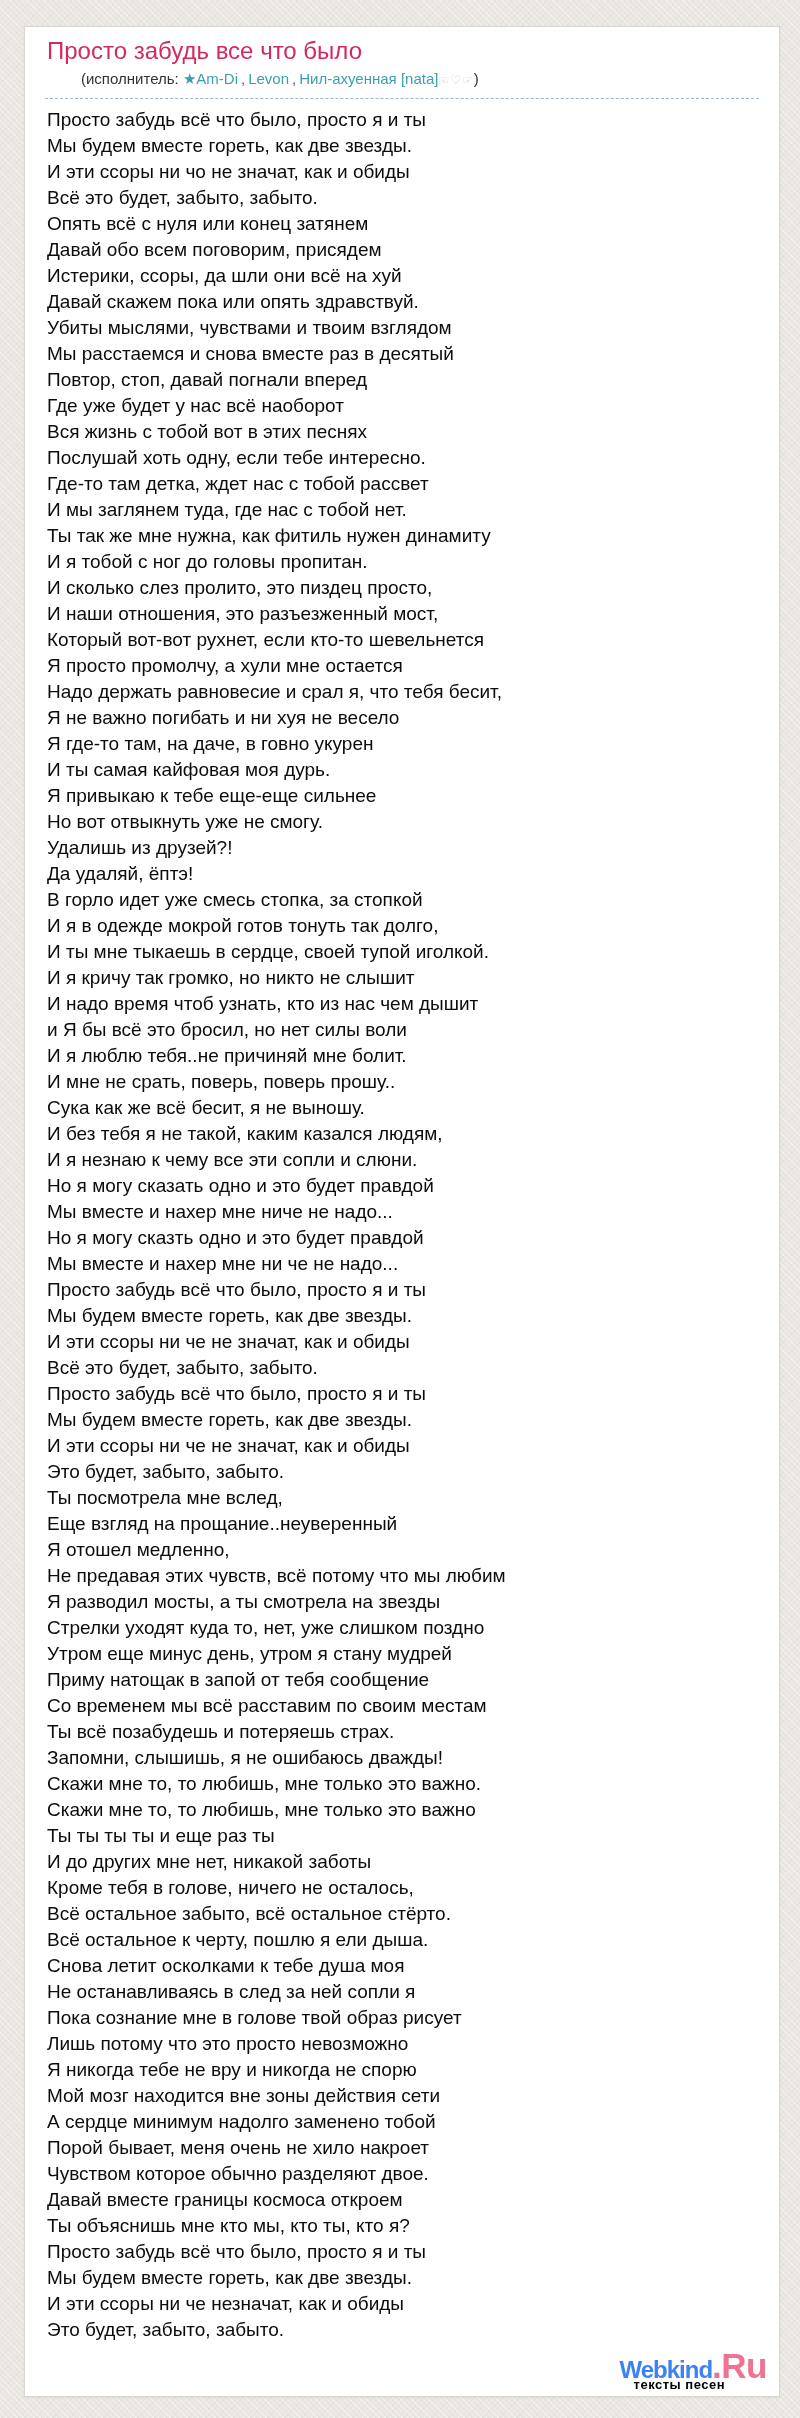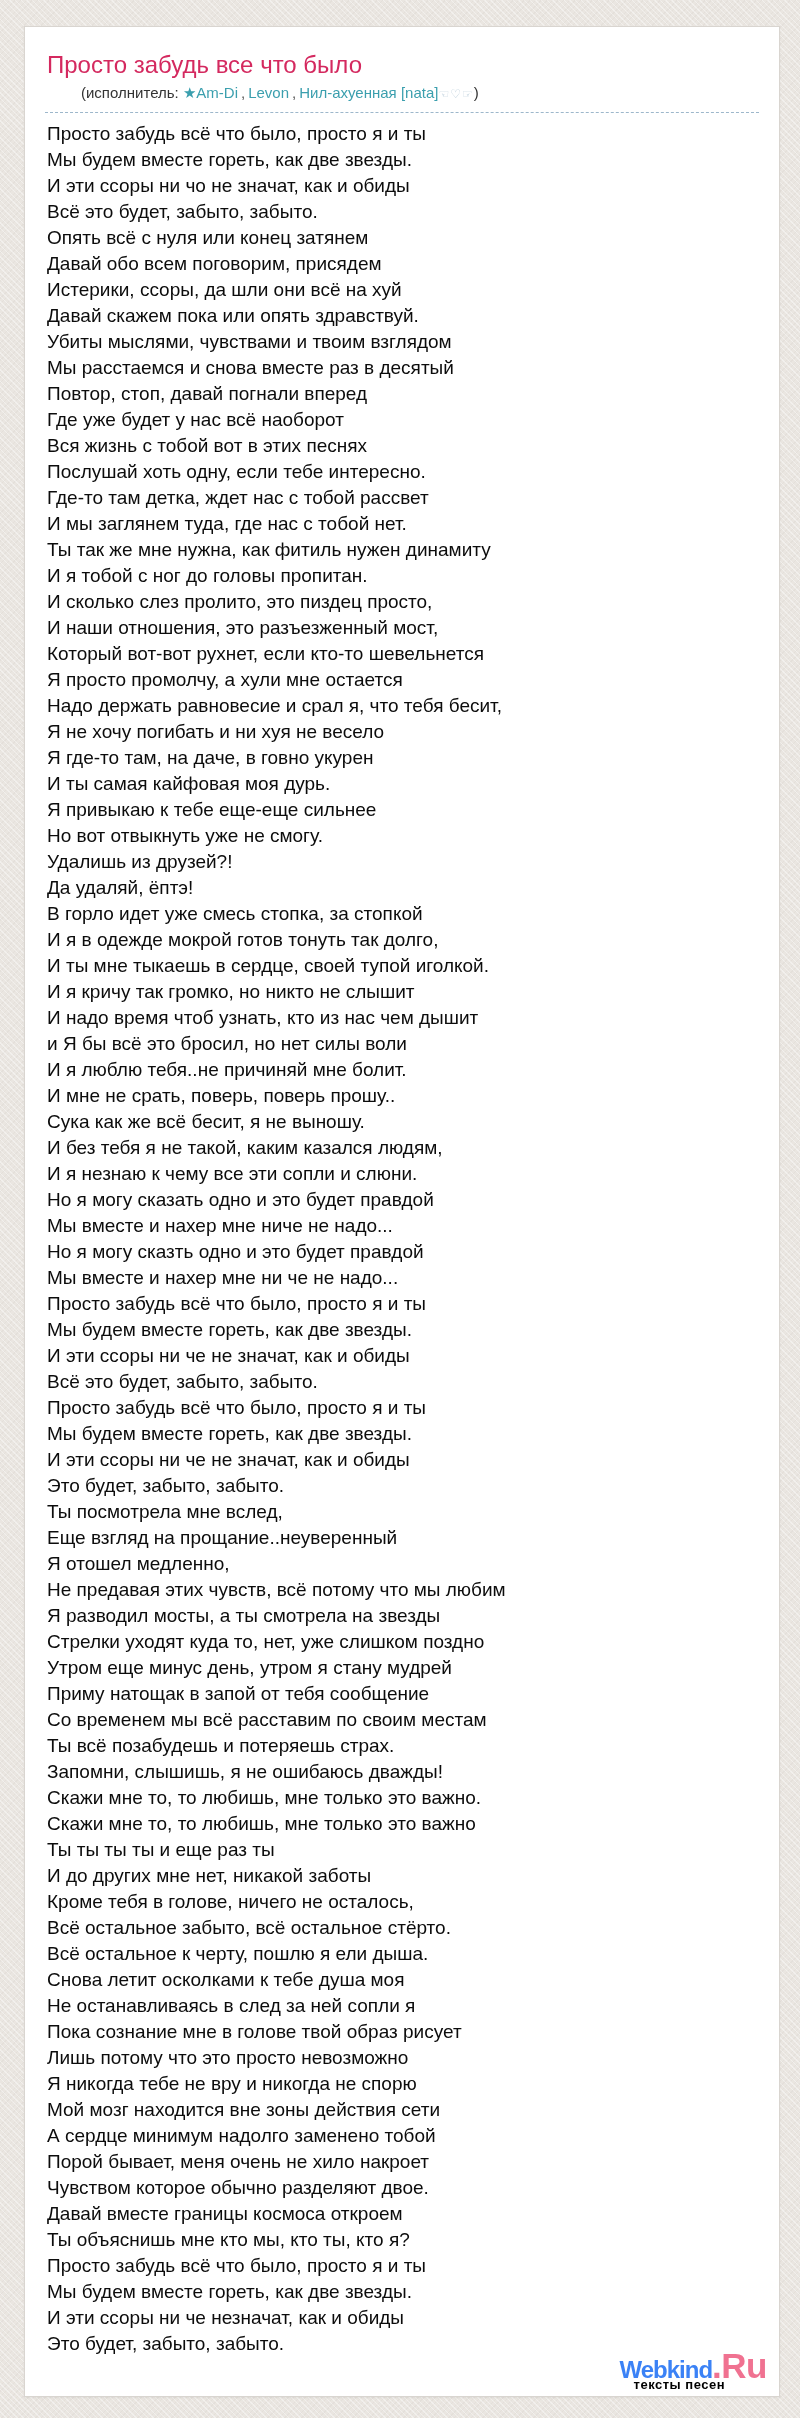--- a/index.html
+++ b/index.html
@@ -11,21 +11,21 @@
       repeating-linear-gradient(45deg, rgba(255,255,255,.4) 0 1px, transparent 1px 4px),
       repeating-linear-gradient(-45deg, rgba(120,110,100,.05) 0 1px, transparent 1px 4px);
     overflow:hidden;
   }
   .card{
     position:absolute;left:24px;top:26px;width:756px;height:2371px;
     background:#ffffff;border:1px solid #d9d5d0;box-sizing:border-box;
     box-shadow:0 1px 2px rgba(0,0,0,.06);
   }
   .card-inner{padding:0 20px;}
-  .header{border-bottom:1px dashed #9db7cb;padding:23px 0 8px 2px;}
+  .header{border-bottom:1px dashed #9db7cb;padding:9px 0 8px 2px;}
   .song-title{
     margin:0 0 3px 0;font-size:24px;font-weight:400;line-height:30px;
     color:#d4295f;
   }
   .artist-line{font-size:15px;line-height:20px;color:#333;margin-left:34px;}
   .artist-link{color:#3b9fae;text-decoration:none;cursor:pointer;}
   .artist-sep{color:#555;margin:0 3px;}
   .artist-icons{color:#bfd0dc;font-size:12px;letter-spacing:1px;}
   .lyrics{padding:8px 0 0 2px;font-size:19px;line-height:26px;color:#0c0c0c;}
   .lyrics-line{white-space:pre;}
@@ -64,21 +64,21 @@
         <div class="lyrics-line">Послушай хоть одну, если тебе интересно.</div>
         <div class="lyrics-line">Где-то там детка, ждет нас с тобой рассвет</div>
         <div class="lyrics-line">И мы заглянем туда, где нас с тобой нет.</div>
         <div class="lyrics-line">Ты так же мне нужна, как фитиль нужен динамиту</div>
         <div class="lyrics-line">И я тобой с ног до головы пропитан.</div>
         <div class="lyrics-line">И сколько слез пролито, это пиздец просто,</div>
         <div class="lyrics-line">И наши отношения, это разъезженный мост,</div>
         <div class="lyrics-line">Который вот-вот рухнет, если кто-то шевельнется</div>
         <div class="lyrics-line">Я просто промолчу, а хули мне остается</div>
         <div class="lyrics-line">Надо держать равновесие и срал я, что тебя бесит,</div>
-        <div class="lyrics-line">Я не хочу погибать и ни хуя не весело</div>
+        <div class="lyrics-line">Я не важно погибать и ни хуя не весело</div>
         <div class="lyrics-line">Я где-то там, на даче, в говно укурен</div>
         <div class="lyrics-line">И ты самая кайфовая моя дурь.</div>
         <div class="lyrics-line">Я привыкаю к тебе еще-еще сильнее</div>
         <div class="lyrics-line">Но вот отвыкнуть уже не смогу.</div>
         <div class="lyrics-line">Удалишь из друзей?!</div>
         <div class="lyrics-line">Да удаляй, ёптэ!</div>
         <div class="lyrics-line">В горло идет уже смесь стопка, за стопкой</div>
         <div class="lyrics-line">И я в одежде мокрой готов тонуть так долго,</div>
         <div class="lyrics-line">И ты мне тыкаешь в сердце, своей тупой иголкой.</div>
         <div class="lyrics-line">И я кричу так громко, но никто не слышит</div>

